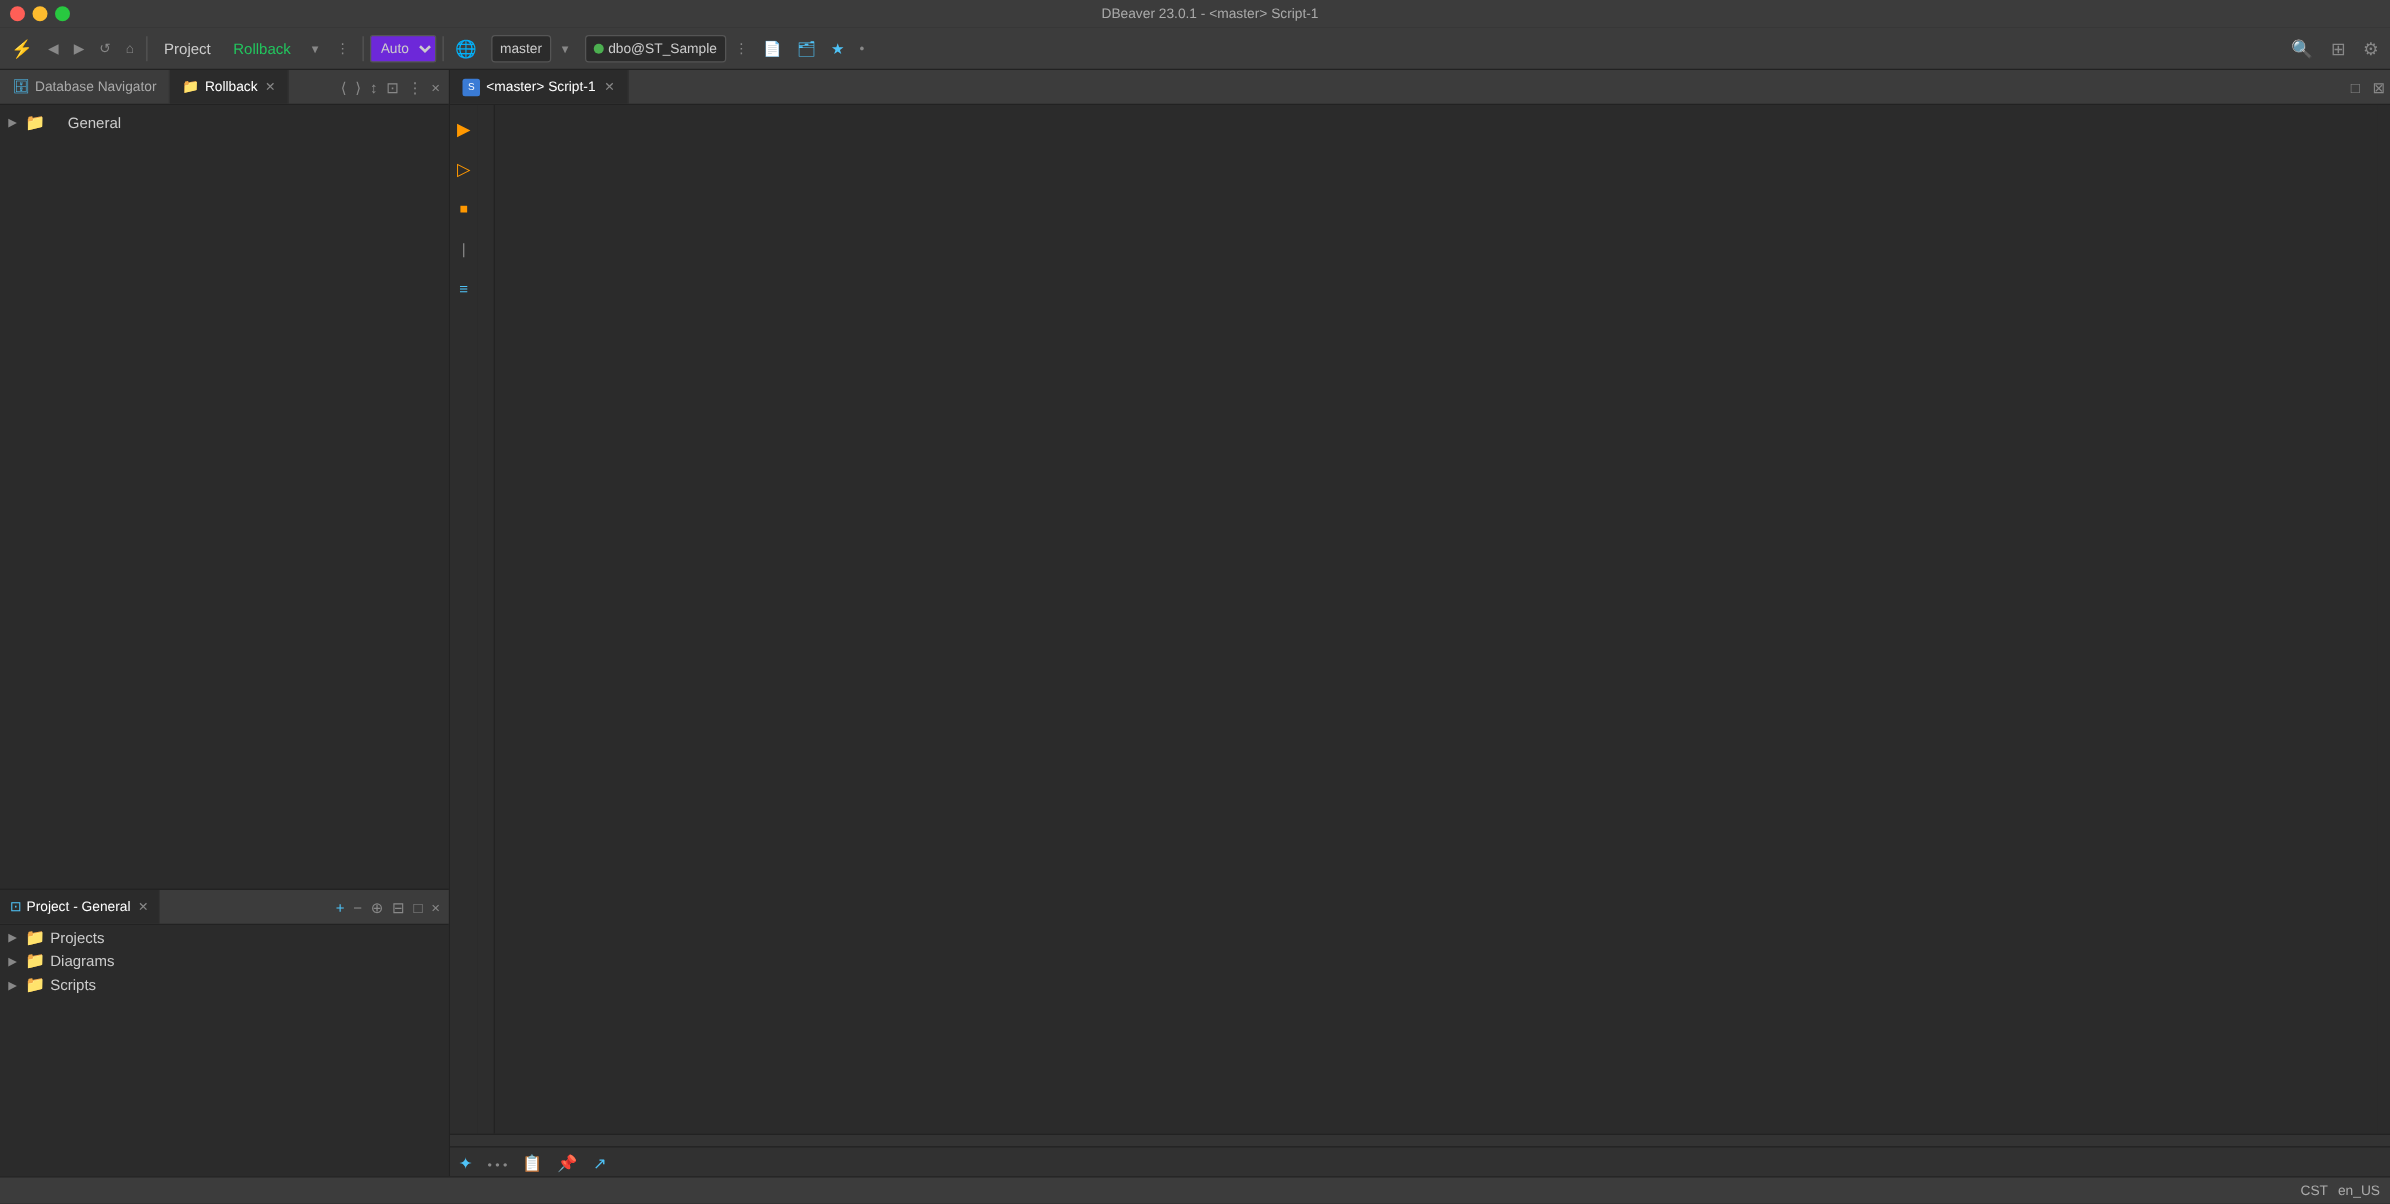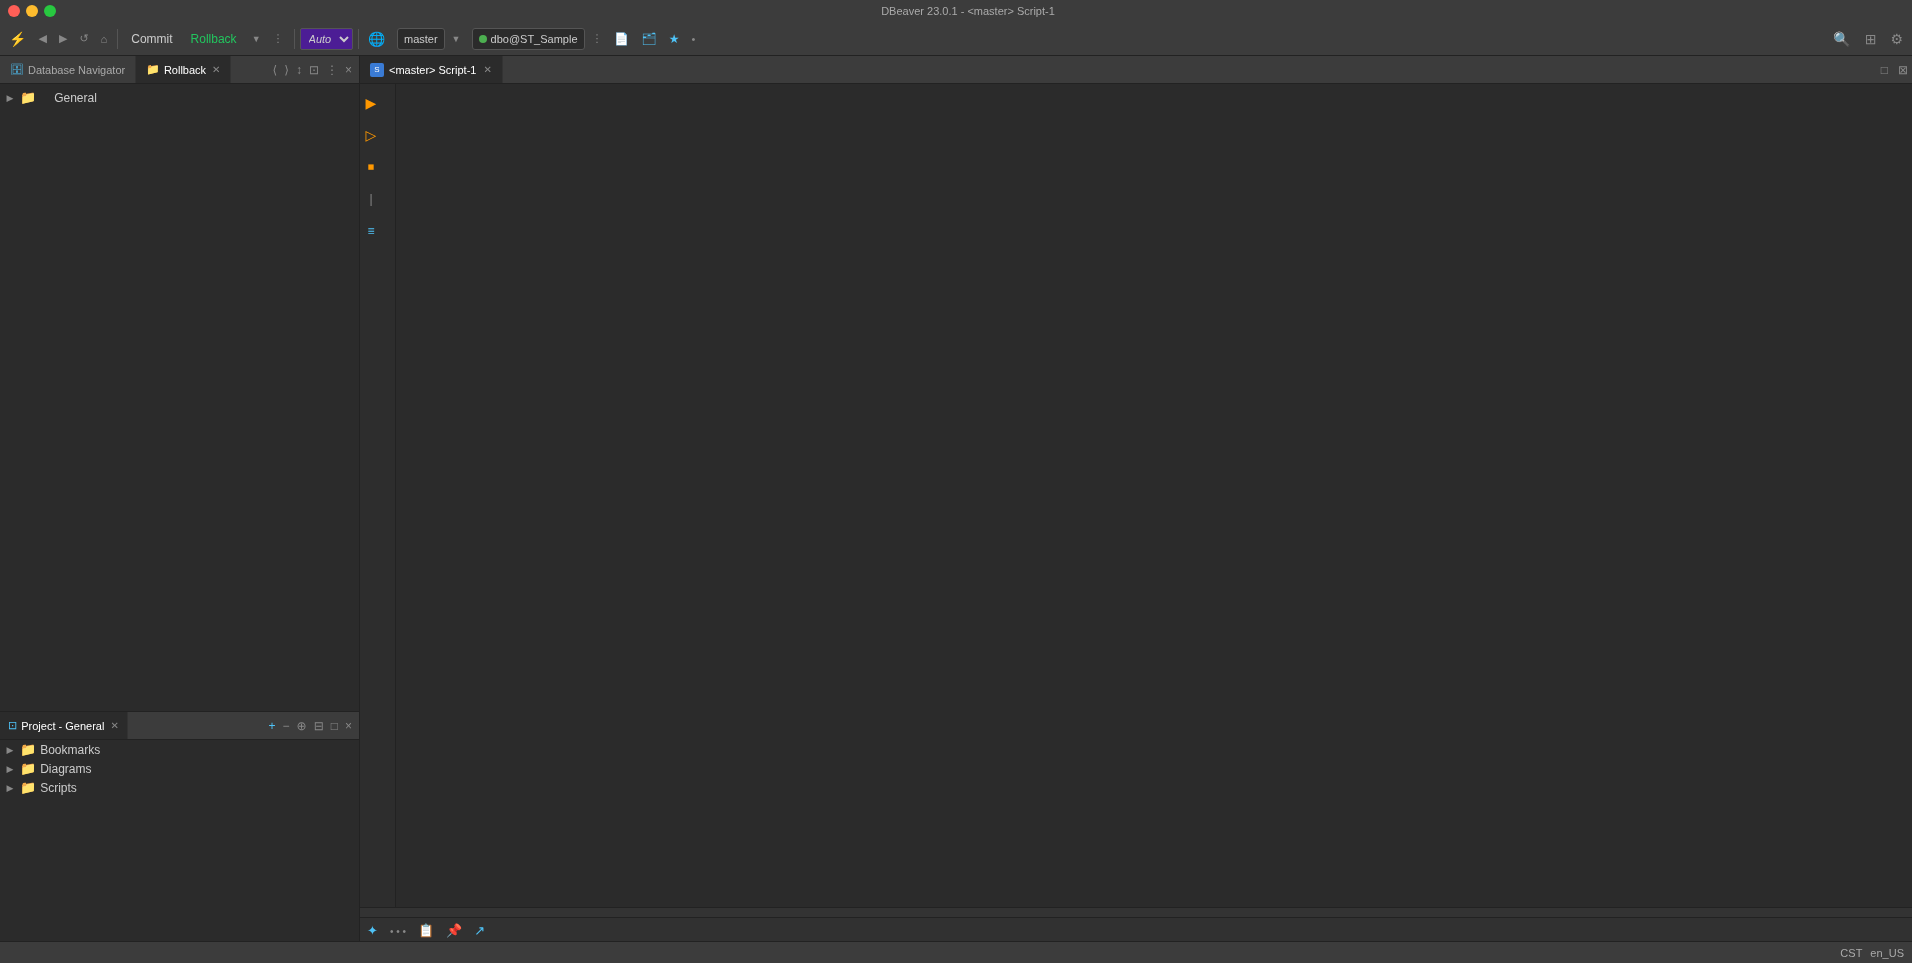--- a/index.html
+++ b/index.html
@@ -95,30 +95,29 @@
       color: #22c55e;
       padding: 2px 8px;
       cursor: pointer;
       font-size: 12px;
       height: 26px;
       display: flex;
       align-items: center;
     }
 
     .auto-select {
-      background: #4c1d95;
+      background: #6d28d9;
       border: 1px solid #555;
       color: #ccc;
       padding: 1px 4px;
       font-size: 11px;
       height: 22px;
       cursor: pointer;
       border-radius: 2px;
       min-width: 50px;
-      font-style: italic;
     }
 
     .connection-area {
       display: flex;
       align-items: center;
       gap: 4px;
       margin-left: 4px;
       background: #2b2b2b;
       border: 1px solid #555;
       border-radius: 3px;
@@ -468,21 +467,21 @@
   </button>
   <button class="toolbar-btn">
     <span style="color:#888;">↺</span>
   </button>
   <button class="toolbar-btn">
     <span style="color:#888;">⌂</span>
   </button>
 
   <div class="toolbar-separator"></div>
 
-  <button class="commit-btn">Commit</button>
+  <button class="commit-btn">Project</button>
   <button class="rollback-btn">Rollback</button>
   <button class="toolbar-btn">
     <span style="color:#888;font-size:9px;">▼</span>
   </button>
   <button class="toolbar-btn">
     <span style="color:#888;">⋮</span>
   </button>
 
   <div class="toolbar-separator"></div>
 
@@ -584,21 +583,21 @@
           <button class="nav-tab-btn">⊕</button>
           <button class="nav-tab-btn">⊟</button>
           <button class="nav-tab-btn">□</button>
           <button class="nav-tab-btn">×</button>
         </div>
       </div>
       <div class="bottom-panel-content">
         <div class="project-tree-item">
           <div class="tree-expand">▶</div>
           <span style="color:#e8a744;font-size:13px;">📁</span>
-          <span>Bookmarks</span>
+          <span>Projects</span>
         </div>
         <div class="project-tree-item">
           <div class="tree-expand">▶</div>
           <span style="color:#e8a744;font-size:13px;">📁</span>
           <span>Diagrams</span>
         </div>
         <div class="project-tree-item">
           <div class="tree-expand">▶</div>
           <span style="color:#e8a744;font-size:13px;">📁</span>
           <span>Scripts</span>

